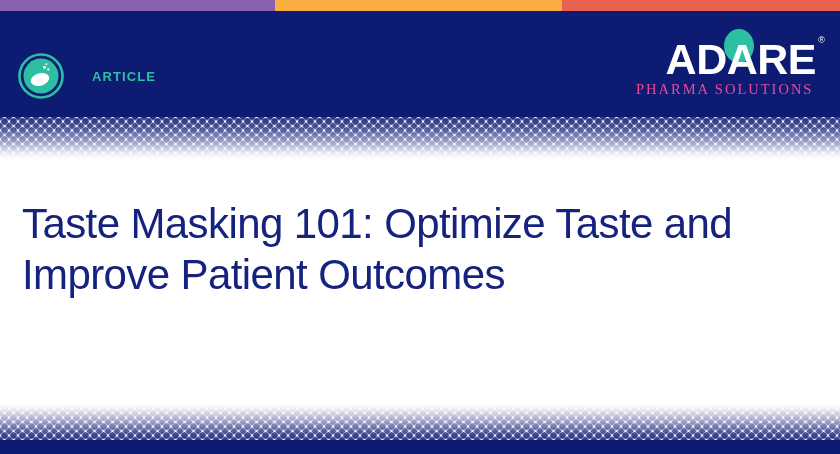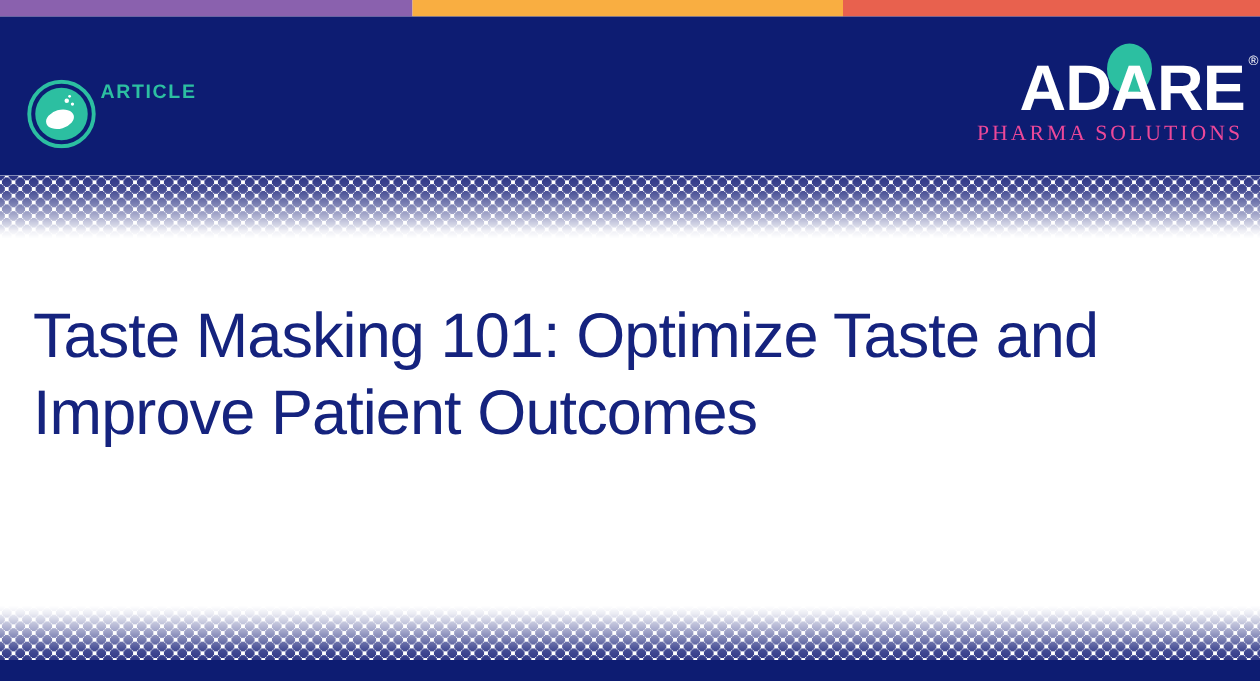--- a/index.html
+++ b/index.html
@@ -40,46 +40,46 @@
     height: 106px;
     background: #0D1C72;
   }
 
   
   .badge {
     position: absolute;
     left: 18px;
     top: 42px;
     display: flex;
-    align-items: flex-start;
-    gap: 3px;
+    align-items: center;
+    gap: 28px;
   }
   .badge-icon {
     width: 46px;
     height: 46px;
     position: relative;
     flex: 0 0 auto;
   }
   .badge-icon svg { display: block; }
   .badge-label {
     color: #2CBFA1;
     font-size: 13px;
     font-weight: bold;
     letter-spacing: 1.1px;
     font-family: "Liberation Sans", sans-serif;
     white-space: nowrap;
   }
 
   
   .logo {
     position: absolute;
-    right: 10px;
+    right: 24px;
     top: 24px;
     width: 180px;
-    text-align: center;
+    text-align: left;
   }
   .logo-mark {
     position: relative;
     height: 46px;
     display: flex;
     justify-content: flex-end;
     align-items: flex-end;
   }
   .logo-word {
     position: relative;

